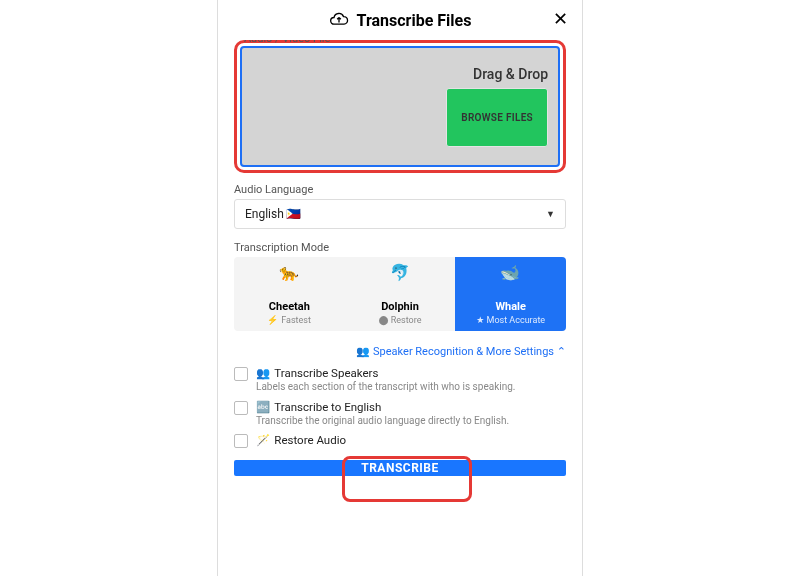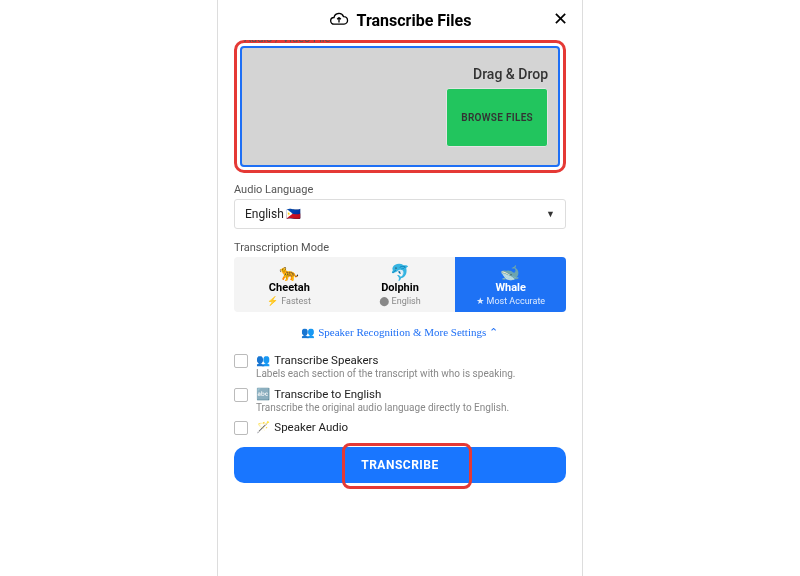--- a/index.html
+++ b/index.html
@@ -150,30 +150,29 @@
     flex: 1;
     text-align: center;
     padding: 8px 4px 6px 4px;
     cursor: pointer;
   }
   .mode.active {
     background: #1e72f5;
     color: #fff;
   }
   .mode-emoji { font-size: 16px; line-height: 1; }
-  .mode-name { font-size: 11px; font-weight: 700; margin-top: 0; }
+  .mode-name { font-size: 11px; font-weight: 700; margin-top: 19px; }
   .mode-sub { font-size: 9px; color: #888; margin-top: 2px; }
   .mode.active .mode-sub { color: rgba(255,255,255,0.85); }
   .more-settings {
-    text-align: center;
+    text-align: right;
     font-size: 11px;
     color: #1e6ff5;
-    margin-bottom: 14px;
-    cursor: pointer;
-    font-family: Liberation Serif, serif;
+    margin-bottom: 8px;
+    cursor: pointer;
   }
   .setting-row {
     display: flex;
     gap: 8px;
     margin-bottom: 6px;
   }
   .checkbox {
     width: 14px;
     height: 14px;
     border: 1px solid #bbb;
@@ -197,26 +196,26 @@
   }
   .submit-wrap {
     margin-top: 6px;
     position: relative;
   }
   .submit-btn {
     width: 100%;
     background: #1976ff;
     color: #fff;
     text-align: center;
-    padding: 11px;
+    padding: 1px;
     font-size: 12px;
     font-weight: 700;
     letter-spacing: 0.5px;
     cursor: pointer;
-    border-radius: 10px;
+    border-radius: 2px;
   }
   .submit-highlight {
     position: absolute;
     border: 3px solid #e53935;
     border-radius: 8px;
     pointer-events: none;
     left: 108px;
     top: -4px;
     width: 130px;
     height: 46px;
@@ -263,21 +262,21 @@
     <div class="field-label">Transcription Mode</div>
     <div class="modes">
       <div class="mode">
         <div class="mode-emoji">🐆</div>
         <div class="mode-name">Cheetah</div>
         <div class="mode-sub">⚡ Fastest</div>
       </div>
       <div class="mode">
         <div class="mode-emoji">🐬</div>
         <div class="mode-name">Dolphin</div>
-        <div class="mode-sub">⬤ English</div>
+        <div class="mode-sub">⬤ Restore</div>
       </div>
       <div class="mode active">
         <div class="mode-emoji">🐋</div>
         <div class="mode-name">Whale</div>
         <div class="mode-sub">★ Most Accurate</div>
       </div>
     </div>
 
     <div class="more-settings">👥 Speaker Recognition &amp; More Settings ⌃</div>
 
@@ -301,21 +300,21 @@
         </div>
         <div class="setting-desc">Transcribe the original audio language directly to English.</div>
       </div>
     </div>
 
     <div class="setting-row">
       <div class="checkbox"></div>
       <div class="setting-text">
         <div class="setting-title">
           <span>🪄</span>
-          <span>Speaker Audio</span>
+          <span>Restore Audio</span>
         </div>
       </div>
     </div>
 
     <div class="submit-wrap">
       <div class="submit-btn">TRANSCRIBE</div>
       <div class="submit-highlight"></div>
     </div>
 
   </div>

